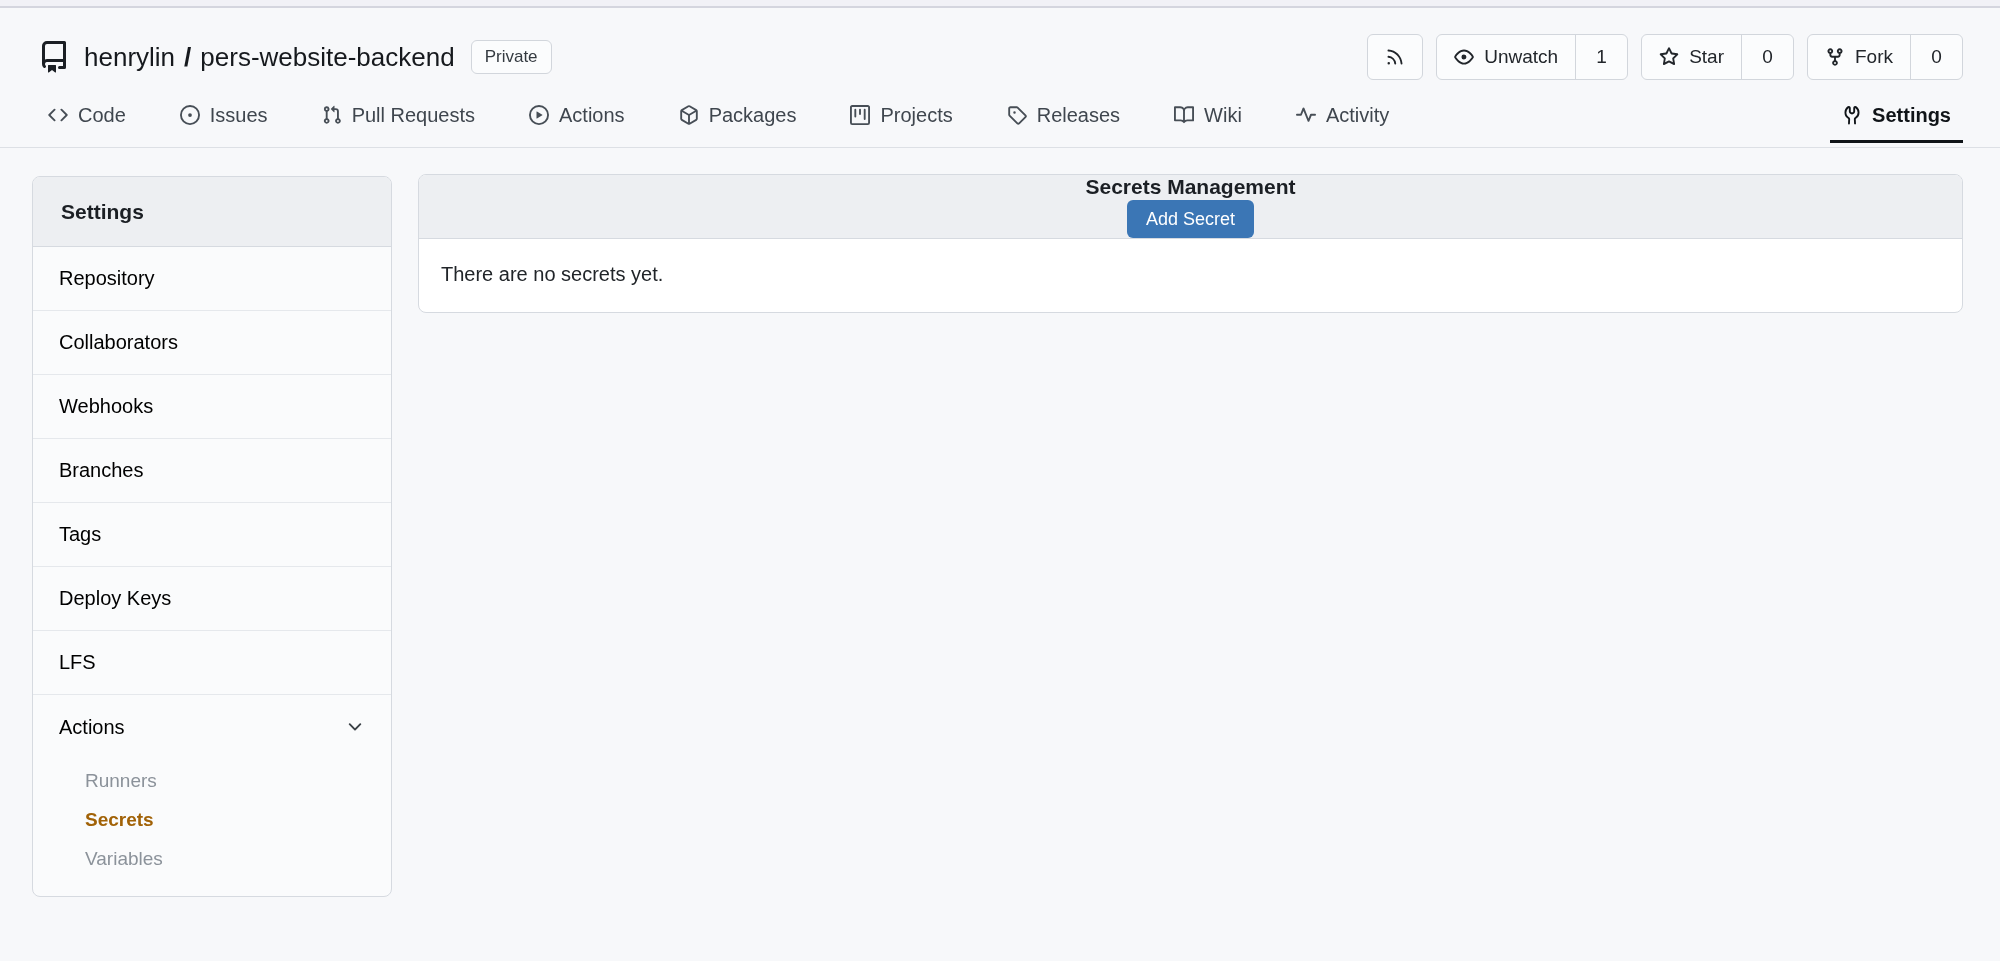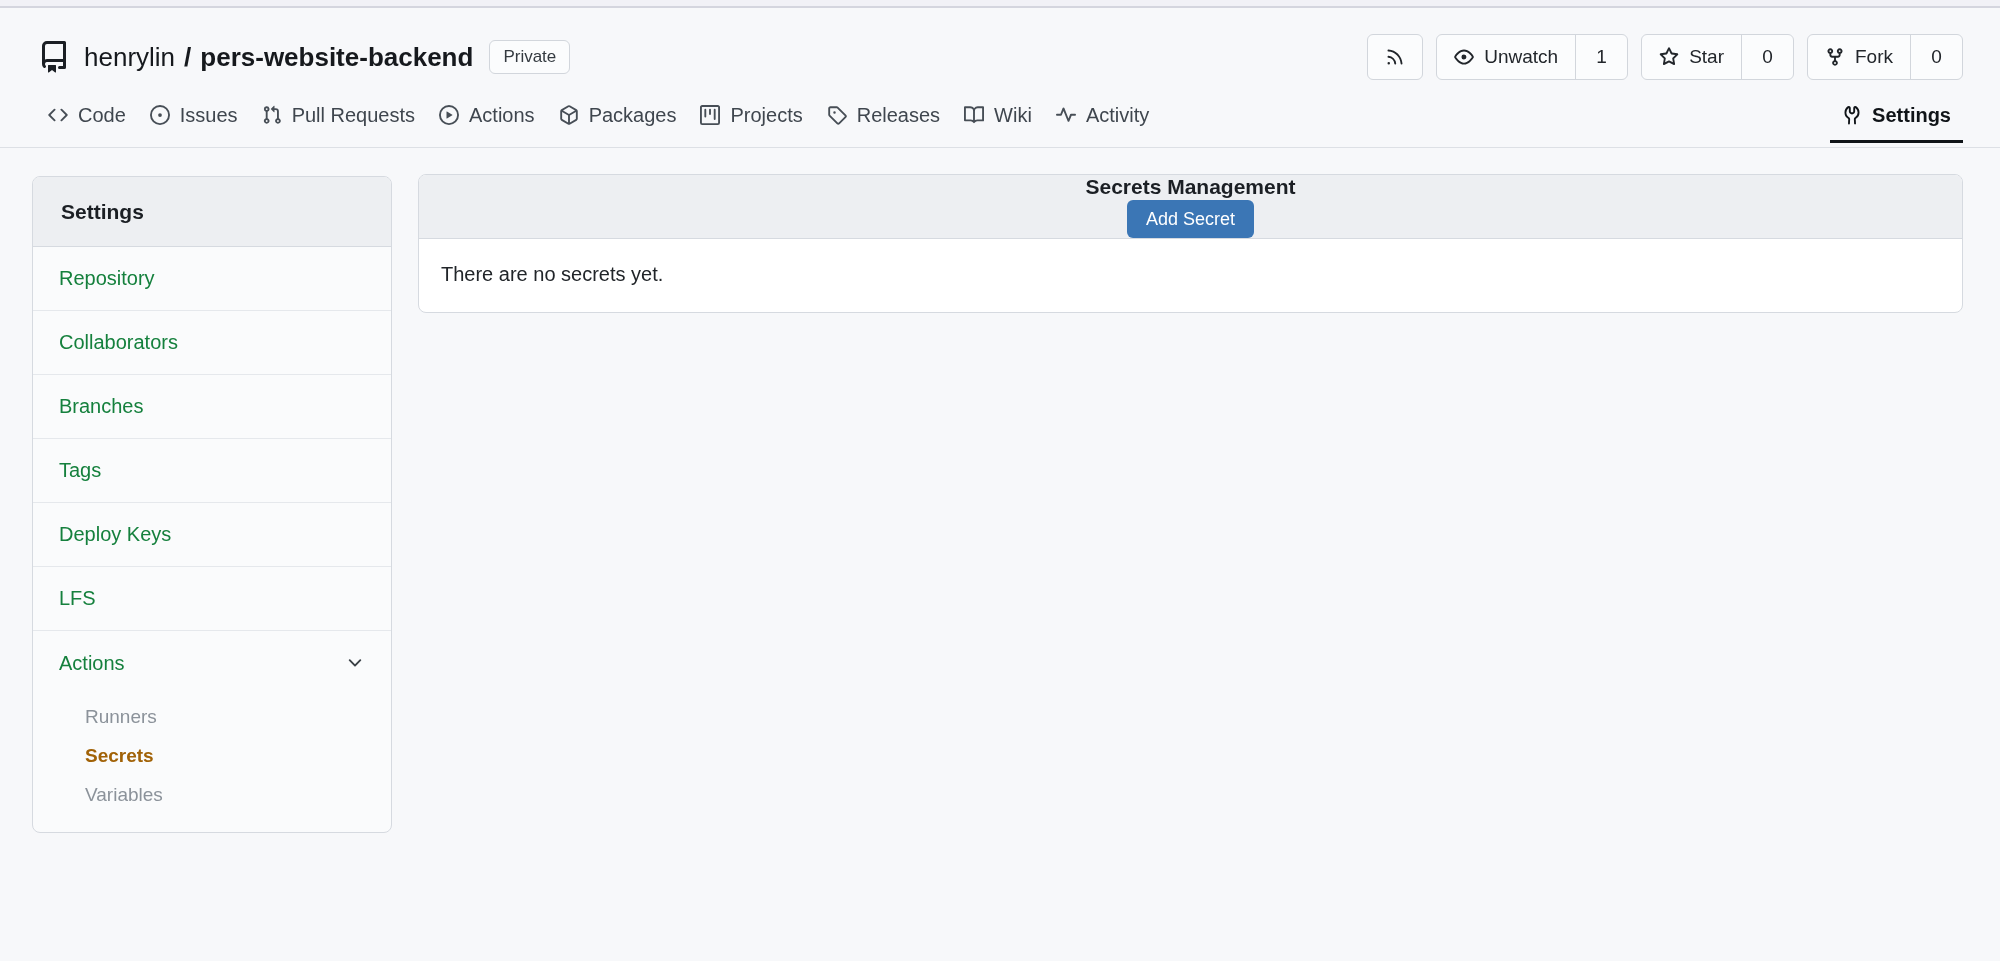--- a/index.html
+++ b/index.html
@@ -31,21 +31,21 @@
     display: flex;
     align-items: baseline;
     gap: 9px;
     font-size: 26px;
     font-weight: 400;
     color: #16191d;
     white-space: nowrap;
   }
   .repo-title .owner { color: #16191d; text-decoration: none; cursor: pointer; }
   .repo-title .slash { font-weight: 700; }
-  .repo-title .name  { font-weight: 700; color: #16191d; text-decoration: none; cursor: pointer; }
+  .repo-title .name  { font-weight: 400; color: #16191d; text-decoration: none; cursor: pointer; }
   .visibility-badge {
     margin-left: 16px;
     font-size: 17px;
     color: #343a40;
     border: 1px solid #d2d6dc;
     border-radius: 6px;
     padding: 6px 13px;
     background: #fbfcfd;
     line-height: 1.2;
   }
@@ -83,21 +83,21 @@
   }
   .icon-only { padding: 0 17px; }
 
   
   .repo-nav {
     display: flex;
     align-items: stretch;
     padding: 0 37px 5px 46px;
     height: 62px;
     border-bottom: 1px solid #dde0e5;
-    gap: 20px;
+    gap: 50px;
   }
   .tab {
     display: flex;
     align-items: center;
     gap: 10px;
     font-size: 20px;
     color: #3f464e;
     text-decoration: none;
     cursor: pointer;
     padding: 4px 2px 0 2px;
@@ -142,21 +142,21 @@
     font-size: 21px;
     font-weight: 600;
     color: #1b1f24;
   }
   .side-item {
     height: 64px;
     display: flex;
     align-items: center;
     padding: 0 26px;
     font-size: 20px;
-    color: #15803d;
+    color: #000000;
     border-bottom: 1px solid #e5e8ec;
     text-decoration: none;
     cursor: pointer;
   }
   .side-item.expander { border-bottom: none; justify-content: space-between; }
   .side-item .chev { color: #3a4046; }
   .sub-items { padding: 2px 0 18px 0; }
   .sub-item {
     display: flex;
     align-items: center;
@@ -358,20 +358,21 @@
     <span>Settings</span>
   </a>
 </nav>
 
 <div class="content">
 
   <aside class="sidebar">
     <div class="side-header">Settings</div>
     <a class="side-item">Repository</a>
     <a class="side-item">Collaborators</a>
+    <a class="side-item">Webhooks</a>
     <a class="side-item">Branches</a>
     <a class="side-item">Tags</a>
     <a class="side-item">Deploy Keys</a>
     <a class="side-item">LFS</a>
     <a class="side-item expander">
       <span>Actions</span>
       <span class="chev">
           <svg width="20" height="20" viewBox="0 0 16 16" fill="currentColor">
             <path d="M12.78 5.22a.749.749 0 0 1 0 1.06l-4.25 4.25a.749.749 0 0 1-1.06 0L3.22 6.28a.749.749 0 1 1 1.06-1.06L8 8.939l3.72-3.719a.749.749 0 0 1 1.06 0Z"></path>
           </svg>

